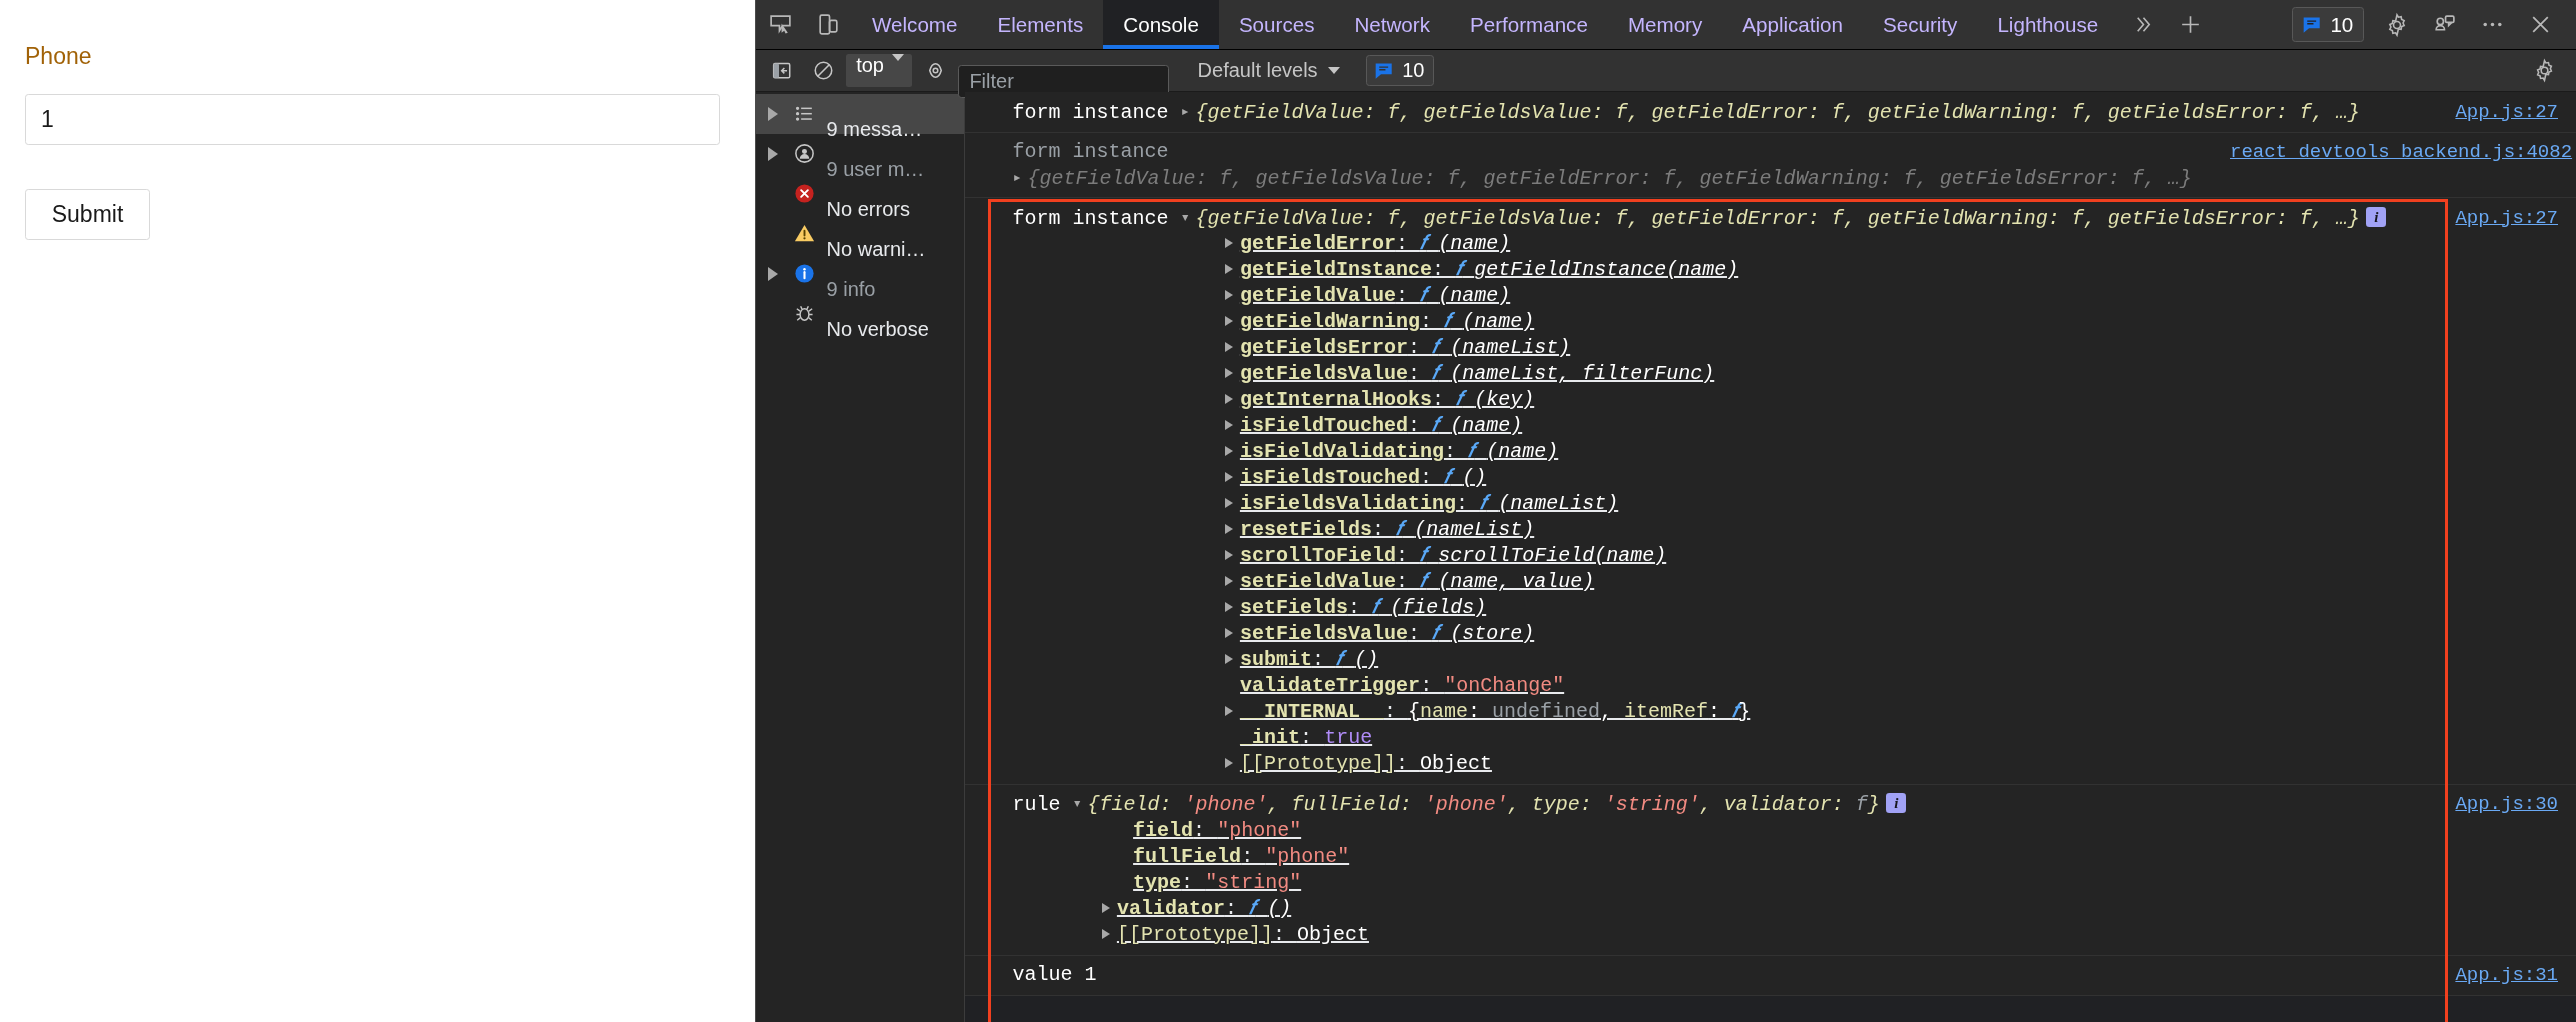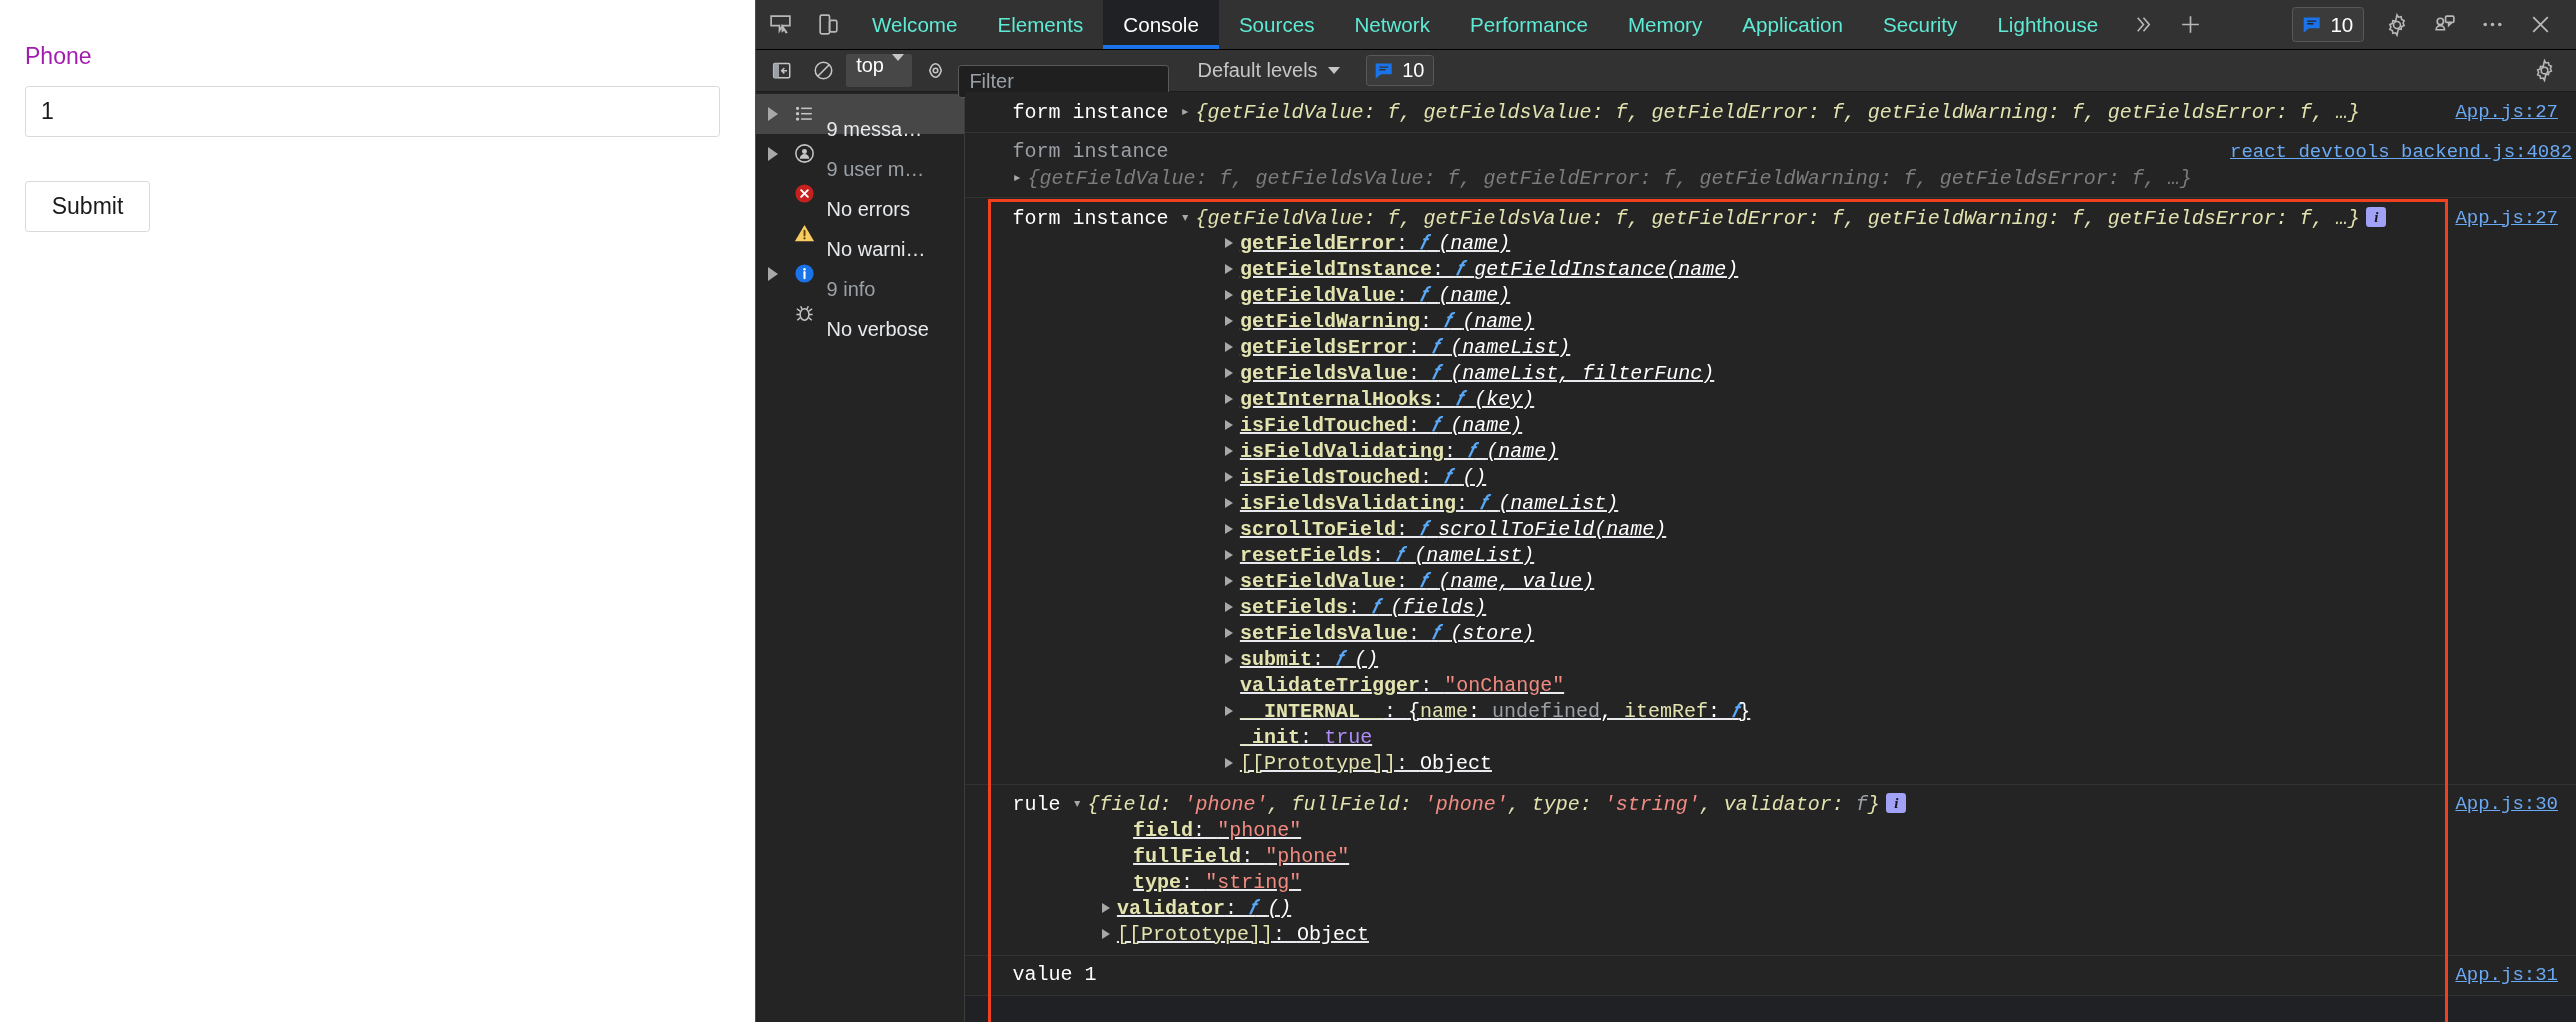--- a/index.html
+++ b/index.html
@@ -10,21 +10,21 @@
     overflow: hidden;
   }
   #root { position: relative; width: 2576px; height: 1022px; display: flex; }
 
   
   .page-pane {
     width: 755px; height: 1022px; background: #ffffff;
     padding: 43px 25px 0 25px; position: relative; flex: none;
   }
   .field-label {
-    font-size: 23px; color: #a21caf; line-height: 1.2; margin-bottom: 15px;
+    font-size: 23px; color: #a16207; line-height: 1.2; margin-bottom: 23px;
     font-family: "Liberation Sans", sans-serif;
   }
   .text-input {
     display: block; width: 695px; height: 51px;
     border: 0.8px solid #d9d9d9; border-radius: 3.3px;
     background: #fff; color: #1a1a1a;
     font-size: 23px; font-family: "Liberation Sans", sans-serif;
     padding: 0 15px; outline: none;
   }
   .submit-btn {
@@ -48,21 +48,21 @@
     height: 50px; background: #323232; display: flex; align-items: stretch;
     border-bottom: 0.8px solid #000; position: relative; flex: none;
   }
   .tb-icon {
     width: 48px; display: flex; align-items: center; justify-content: center;
     color: #b8b8b8; cursor: pointer;
   }
   .tb-icon svg { display: block; }
   .tab {
     display: flex; align-items: center; padding: 0 20px;
-    font-size: 20.6px; color: #5eead4; cursor: pointer; position: relative;
+    font-size: 20.6px; color: #c4b5fd; cursor: pointer; position: relative;
     white-space: nowrap;
   }
   .tab.active { color: #ffffff; background: #202124; }
   .tab.active::after {
     content: ""; position: absolute; left: 0; right: 0; bottom: 0;
     height: 4.1px; background: #1a73e8;
   }
   .tab-spacer { flex: 1 1 auto; }
   .tb-right { display: flex; align-items: center; padding-right: 11.5px; }
   .msg-badge {
@@ -445,22 +445,22 @@
               <li class="prop"><span class="tri-s"></span><span class="key">getFieldInstance</span><span class="objtxt">: </span><span class="fnmark">𝑓</span> <span class="args">getFieldInstance(name)</span></li>
               <li class="prop"><span class="tri-s"></span><span class="key">getFieldValue</span><span class="objtxt">: </span><span class="fnmark">𝑓</span> <span class="args">(name)</span></li>
               <li class="prop"><span class="tri-s"></span><span class="key">getFieldWarning</span><span class="objtxt">: </span><span class="fnmark">𝑓</span> <span class="args">(name)</span></li>
               <li class="prop"><span class="tri-s"></span><span class="key">getFieldsError</span><span class="objtxt">: </span><span class="fnmark">𝑓</span> <span class="args">(nameList)</span></li>
               <li class="prop"><span class="tri-s"></span><span class="key">getFieldsValue</span><span class="objtxt">: </span><span class="fnmark">𝑓</span> <span class="args">(nameList, filterFunc)</span></li>
               <li class="prop"><span class="tri-s"></span><span class="key">getInternalHooks</span><span class="objtxt">: </span><span class="fnmark">𝑓</span> <span class="args">(key)</span></li>
               <li class="prop"><span class="tri-s"></span><span class="key">isFieldTouched</span><span class="objtxt">: </span><span class="fnmark">𝑓</span> <span class="args">(name)</span></li>
               <li class="prop"><span class="tri-s"></span><span class="key">isFieldValidating</span><span class="objtxt">: </span><span class="fnmark">𝑓</span> <span class="args">(name)</span></li>
               <li class="prop"><span class="tri-s"></span><span class="key">isFieldsTouched</span><span class="objtxt">: </span><span class="fnmark">𝑓</span> <span class="args">()</span></li>
               <li class="prop"><span class="tri-s"></span><span class="key">isFieldsValidating</span><span class="objtxt">: </span><span class="fnmark">𝑓</span> <span class="args">(nameList)</span></li>
+              <li class="prop"><span class="tri-s"></span><span class="key">resetFields</span><span class="objtxt">: </span><span class="fnmark">𝑓</span> <span class="args">(nameList)</span></li>
               <li class="prop"><span class="tri-s"></span><span class="key">scrollToField</span><span class="objtxt">: </span><span class="fnmark">𝑓</span> <span class="args">scrollToField(name)</span></li>
-              <li class="prop"><span class="tri-s"></span><span class="key">resetFields</span><span class="objtxt">: </span><span class="fnmark">𝑓</span> <span class="args">(nameList)</span></li>
               <li class="prop"><span class="tri-s"></span><span class="key">setFieldValue</span><span class="objtxt">: </span><span class="fnmark">𝑓</span> <span class="args">(name, value)</span></li>
               <li class="prop"><span class="tri-s"></span><span class="key">setFields</span><span class="objtxt">: </span><span class="fnmark">𝑓</span> <span class="args">(fields)</span></li>
               <li class="prop"><span class="tri-s"></span><span class="key">setFieldsValue</span><span class="objtxt">: </span><span class="fnmark">𝑓</span> <span class="args">(store)</span></li>
               <li class="prop"><span class="tri-s"></span><span class="key">submit</span><span class="objtxt">: </span><span class="fnmark">𝑓</span> <span class="args">()</span></li>
               <li class="prop"><span class="tri-pad"></span><span class="key">validateTrigger</span><span class="objtxt">: </span><span class="str">"onChange"</span></li>
               <li class="prop"><span class="tri-s"></span><span class="key">__INTERNAL__</span><span class="objtxt">: </span><span class="plainobj">{<span class="key" style="font-weight:normal">name</span>: <span class="undef">undefined</span>, <span class="key" style="font-weight:normal">itemRef</span>: <span class="fnmark">𝑓</span>}</span></li>
               <li class="prop"><span class="tri-pad"></span><span class="key">_init</span><span class="objtxt">: </span><span class="bool">true</span></li>
               <li class="prop"><span class="tri-s"></span><span class="key proto">[[Prototype]]</span><span class="objtxt">: </span><span class="plainobj">Object</span></li>
             </ul>
           </div>

